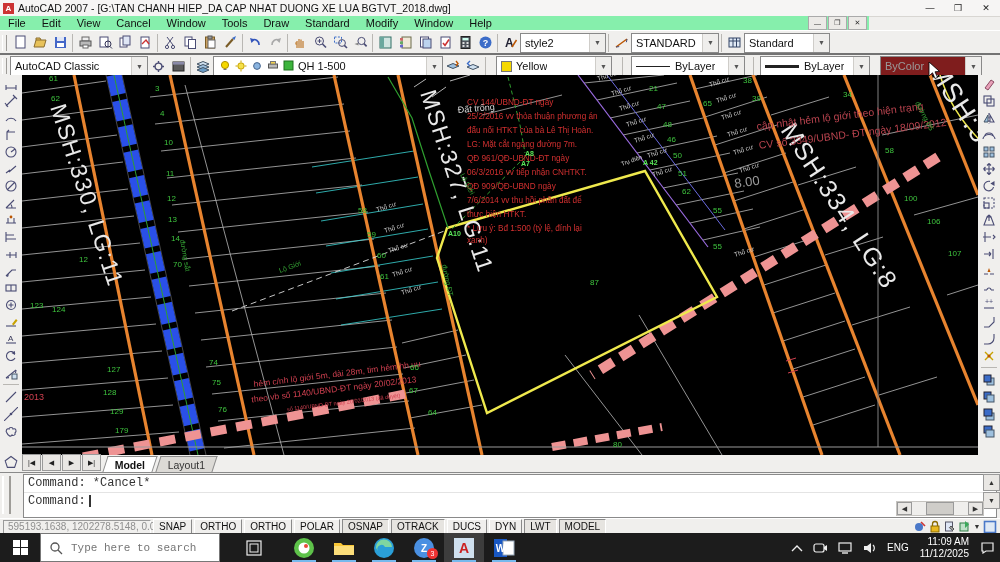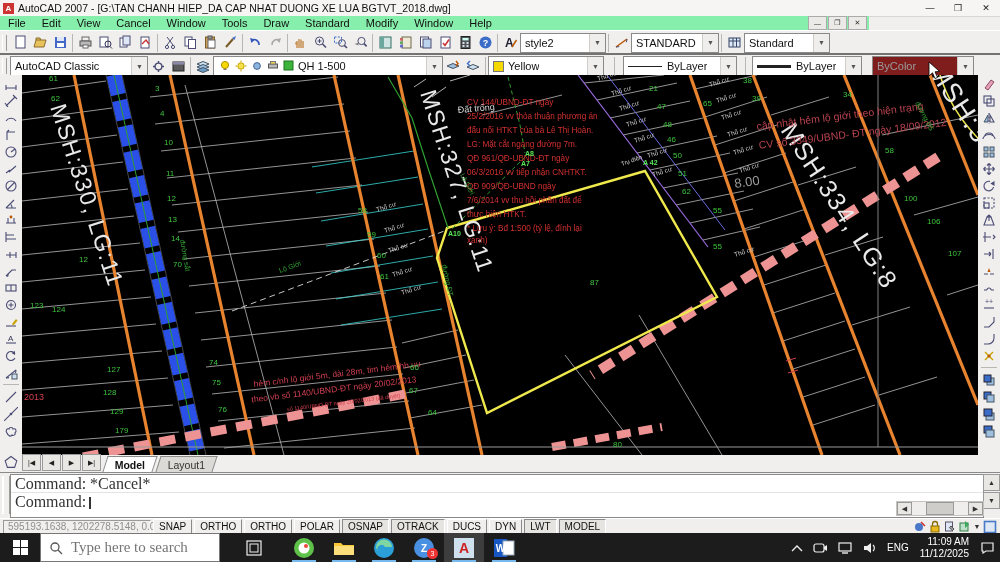--- a/index.html
+++ b/index.html
@@ -52,42 +52,42 @@
   
   #tabsrow{left:22px;top:455px;width:978px;height:17px;background:#f0efed;display:flex;align-items:flex-end}
   .navbtn{width:17px;height:15px;border:1px solid #9a9a9a;background:#e9e7e4;display:flex;align-items:center;justify-content:center;font-size:7px;margin:0 1px 1px 0;color:#222}
   .tab{height:15px;padding:0 9px;font-size:10.5px;display:flex;align-items:center;border:1px solid #8a8a8a;border-bottom:none;transform:skewX(-18deg);margin-left:3px}
   .tab>span{transform:skewX(18deg)}
   .tab.active{background:#fff;font-weight:bold}
   .tab.inactive{background:#dcdad6;color:#333}
   
   #cmdwin{left:0;top:472px;width:1000px;height:46px;background:#f0efed;border-top:1px solid #8a8a8a}
   #cmdgrip{left:2px;top:476px;width:5px;height:38px;border-left:2px solid #fff;border-right:2px solid #9e9c98}
-  #cmdbox{left:10px;top:474px;width:972px;height:42px;background:#fff;border:1px solid #8a8a8a;font-family:Liberation Serif, serif;font-size:16px;color:#333}
+  #cmdbox{left:23px;top:474px;width:972px;height:42px;background:#fff;border:1px solid #8a8a8a;font-family:Liberation Mono, monospace;font-size:12px;color:#333}
   .cmdline{height:17px;line-height:17px;padding-left:4px;white-space:pre}
   #cmdline1{border-bottom:1px solid #e4e4e4}
   .caret{display:inline-block;width:2px;height:12px;background:#333;vertical-align:middle;margin-left:3px}
   #cmdvscroll{left:983px;top:474px;width:15px;display:flex;flex-direction:column}
   .scbtn{width:15px;height:15px;border:1px solid #9a9a9a;background:#e9e7e4;display:flex;align-items:center;justify-content:center;font-size:7px;color:#333;margin-bottom:1px}
   #cmdhscroll{left:896px;top:501px;width:86px;height:13px;display:flex;align-items:center;background:#efeeec;border:1px solid #c5c3bf}
   .hbtn{width:13px;height:11px;display:flex;align-items:center;justify-content:center;font-size:7px;color:#333;background:#e9e7e4;border:1px solid #9a9a9a}
   #hthumb{width:26px;height:11px;background:#cfcdc9;border:1px solid #9a9a9a;margin-left:14px}
   
   #statusbar{left:0;top:518px;width:1000px;height:15px;background:#f0efed;display:flex;align-items:center;border-top:1px solid #fff}
   #coords{width:142px;height:12px;margin-left:3px;border:1px solid;border-color:#9a9a9a #fff #fff #9a9a9a;color:#8f8f8f;font-size:10px;display:flex;align-items:center;padding-left:4px;white-space:nowrap}
   .toggle{height:13px;margin-left:2px;padding:0 5px;font-size:10px;display:flex;align-items:center;
           border:1px solid;border-color:#fff #8a8a8a #8a8a8a #fff;background:#f0efed}
   .toggle.on{border-color:#8a8a8a #fff #fff #8a8a8a;background:#e6e4e0}
   #tray{margin-left:auto;display:flex;align-items:center;margin-right:3px}
   .trayic{width:15px;height:14px;display:flex;align-items:center;justify-content:center}
   
   #taskbar{left:0;top:533px;width:1000px;height:29px;background:#1c1c1c;display:flex;align-items:center;color:#fff}
   #startbtn{width:40px;height:29px;display:flex;align-items:center;justify-content:center}
   #searchbox{width:178px;height:27px;background:#fff;border:1px solid #777;display:flex;align-items:center;color:#555}
-  #searchbox input{border:none;outline:none;width:140px;font-size:15px;font-family:Liberation Serif, serif;color:#333;background:transparent}
+  #searchbox input{border:none;outline:none;width:140px;font-size:11px;font-family:Liberation Mono, monospace;color:#333;background:transparent}
   .tkic{width:40px;height:29px;display:flex;align-items:center;justify-content:center;position:relative}
   .tkic.active{background:#3d3d3d}
   .runbar{position:absolute;bottom:0;left:8px;width:24px;height:2px;background:#76b9ed}
   .badge{position:absolute;right:6px;bottom:3px;width:11px;height:11px;border-radius:50%;background:#e33;color:#fff;font-size:7px;display:flex;align-items:center;justify-content:center}
   #tbright{margin-left:auto;display:flex;align-items:center;height:29px}
   .trit{height:29px;display:flex;align-items:center;justify-content:center;padding:0 5px;font-size:10px}
   #clock{display:flex;flex-direction:column;align-items:flex-end;justify-content:center;font-size:10px;line-height:12px;padding:0 6px}
   
   #cursor{left:928px;top:62px;width:14px;height:18px}
 </style>
@@ -372,21 +372,21 @@
         <path d="M11 2 L13 4.5 L11 7" fill="none" stroke="#b50" stroke-width="1.4"></path>
       </svg>
     </span>
   <span class="tbi">
       <svg width="16" height="15">
         <path d="M2 8 L8 5.5 L14 8 L8 10.5 Z" fill="#cfe0ef" stroke="#456"></path>
         <path d="M5 2 L2.5 4.5 L5 7" fill="none" stroke="#3b6cc8" stroke-width="1.4"></path>
       </svg>
     </span>
   <div class="sep"></div>
-  <div class="combo" style="width:110px;margin-left:0">
+  <div class="combo" style="width:110px;margin-left:8px">
     <span class="swatch" style="background:#f5d800"></span>
     <span class="ctext">Yellow</span>
     <span class="dd">▼</span>
   </div>
   <div class="sep" style="margin-left:10px"></div>
   <div class="combo" style="width:108px;margin-left:6px">
     <span class="ltsample"></span>
     <span class="ctext">ByLayer</span>
     <span class="dd">▼</span>
   </div>

